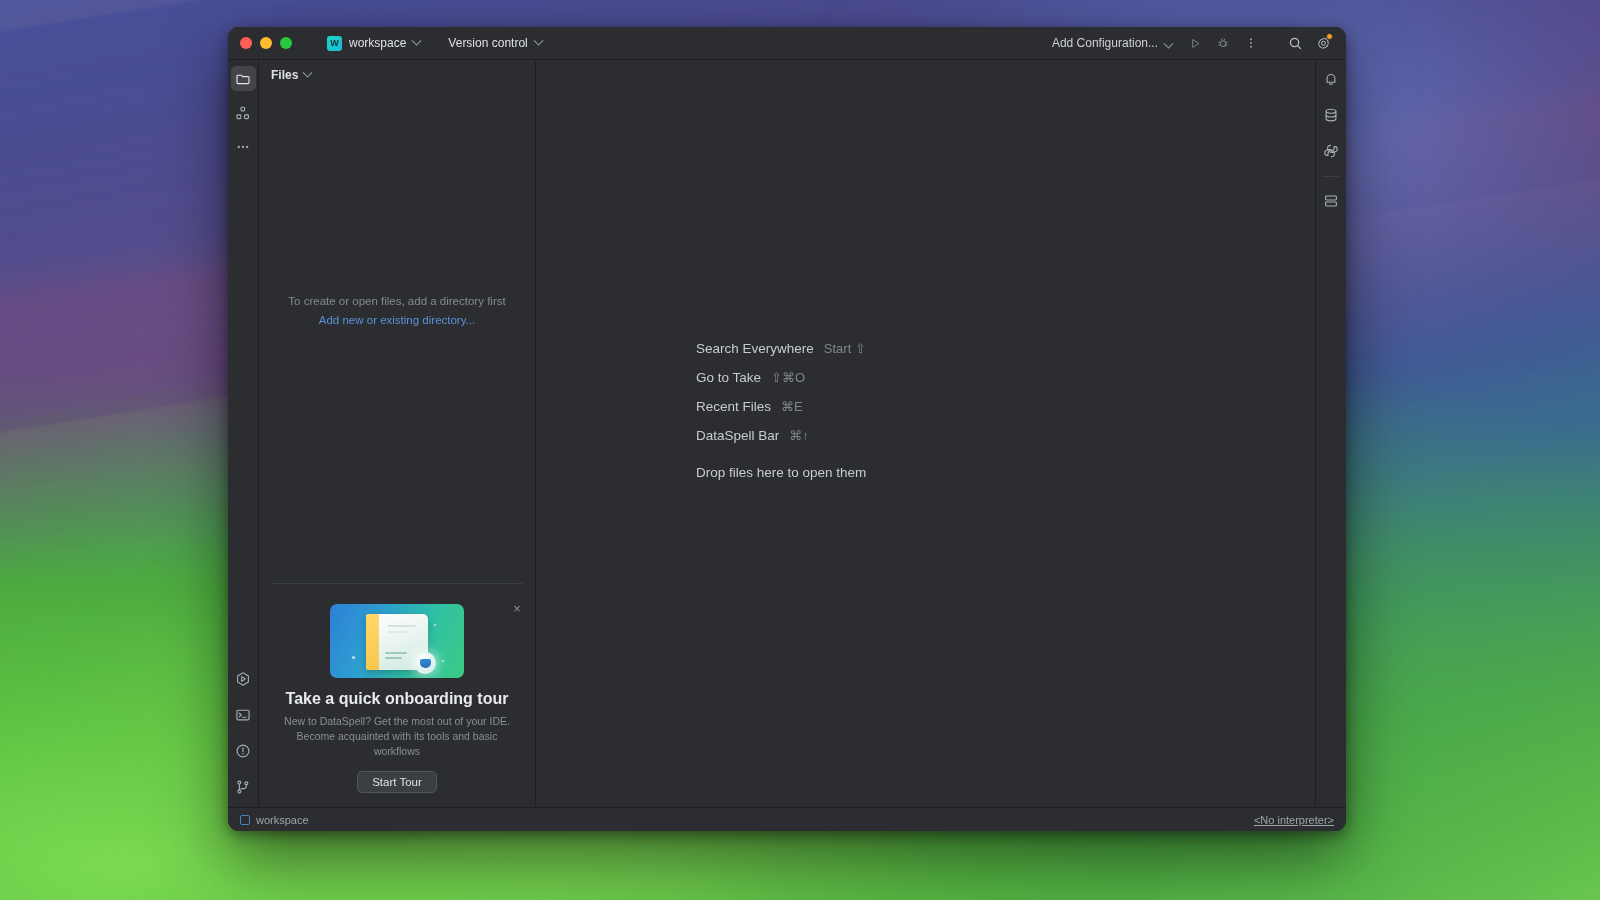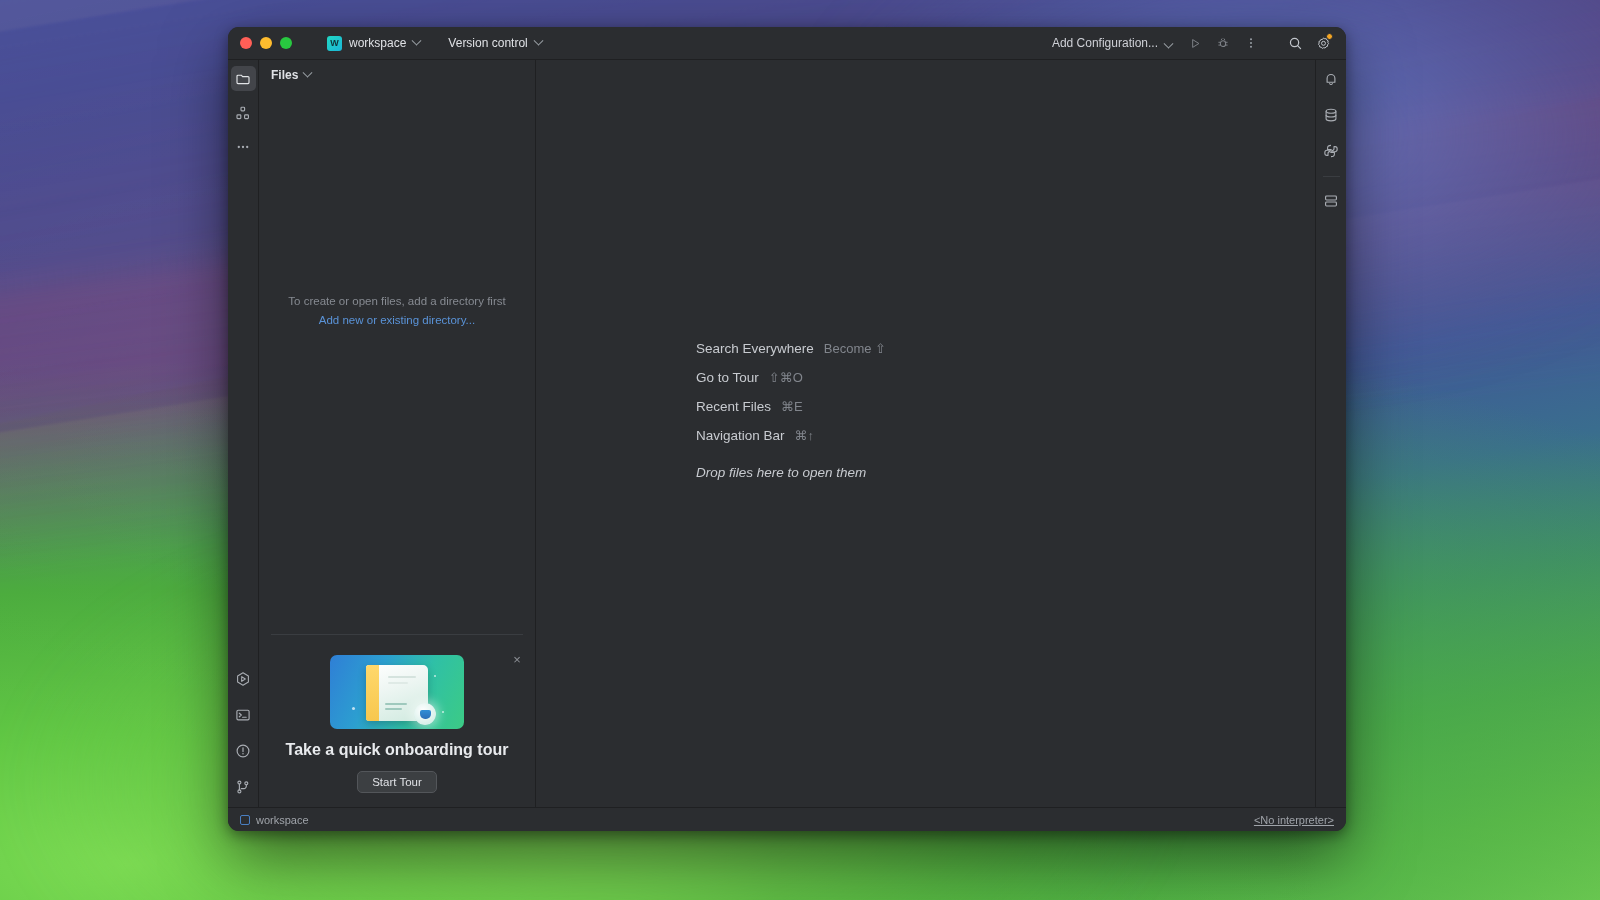--- a/index.html
+++ b/index.html
@@ -219,21 +219,21 @@
     flex:1; background:#2b2d30; position:relative; min-width:0;
   }
   .shortcuts {
     position:absolute; left:160px; top:281px;
     display:flex; flex-direction:column; gap:0;
   }
   .sc-row { display:flex; align-items:baseline; gap:10px; height:29px; }
   .sc-label { font-size:13.5px; color:#c8cbd0; white-space:nowrap; }
   .sc-keys { font-size:13px; color:#81858c; white-space:nowrap; }
   .sc-drop { margin-top:8px; }
-  .sc-drop .sc-label { color:#c8cbd0;font-style:italic; }
+  .sc-drop .sc-label { color:#c8cbd0; }
 
   
   .rail-right {
     width:31px; flex:0 0 31px; background:#2b2d30;
     display:flex; flex-direction:column; align-items:center;
     padding-top:6px;
     border-left:1px solid #1f2022;
   }
   .rail-right .rail-btn { margin-bottom:11px; }
   .rail-right .divider { width:17px; height:1px; background:#3a3d41; margin:2px 0 11px 0; }
@@ -424,47 +424,51 @@
             <div class="nb-line nb-l3"></div>
             <div class="nb-line nb-l4"></div>
             <div class="nb-badge">
               <div class="nb-badge-inner"></div>
             </div>
           </div>
         </div>
 
         <div class="promo-title">Take a quick onboarding tour</div>
 
+        <div class="promo-desc">
+          <span>New to DataSpell? Get the most out of your IDE.</span><br>
+          <span>Become acquainted with its tools and basic workflows</span>
+        </div>
 
         <div class="promo-btn-wrap">
           <button class="promo-btn">Start Tour</button>
         </div>
       </div>
     </div>
 
     <div class="editor">
       <div class="shortcuts">
 
         <div class="sc-row">
           <span class="sc-label">Search Everywhere</span>
-          <span class="sc-keys">Become ⇧</span>
+          <span class="sc-keys">Start ⇧</span>
         </div>
 
         <div class="sc-row">
-          <span class="sc-label">Go to Tour</span>
+          <span class="sc-label">Go to Take</span>
           <span class="sc-keys">⇧⌘O</span>
         </div>
 
         <div class="sc-row">
           <span class="sc-label">Recent Files</span>
           <span class="sc-keys">⌘E</span>
         </div>
 
         <div class="sc-row">
-          <span class="sc-label">Navigation Bar</span>
+          <span class="sc-label">DataSpell Bar</span>
           <span class="sc-keys">⌘↑</span>
         </div>
 
         <div class="sc-row sc-drop">
           <span class="sc-label">Drop files here to open them</span>
         </div>
       </div>
     </div>
 
     <div class="rail-right">

